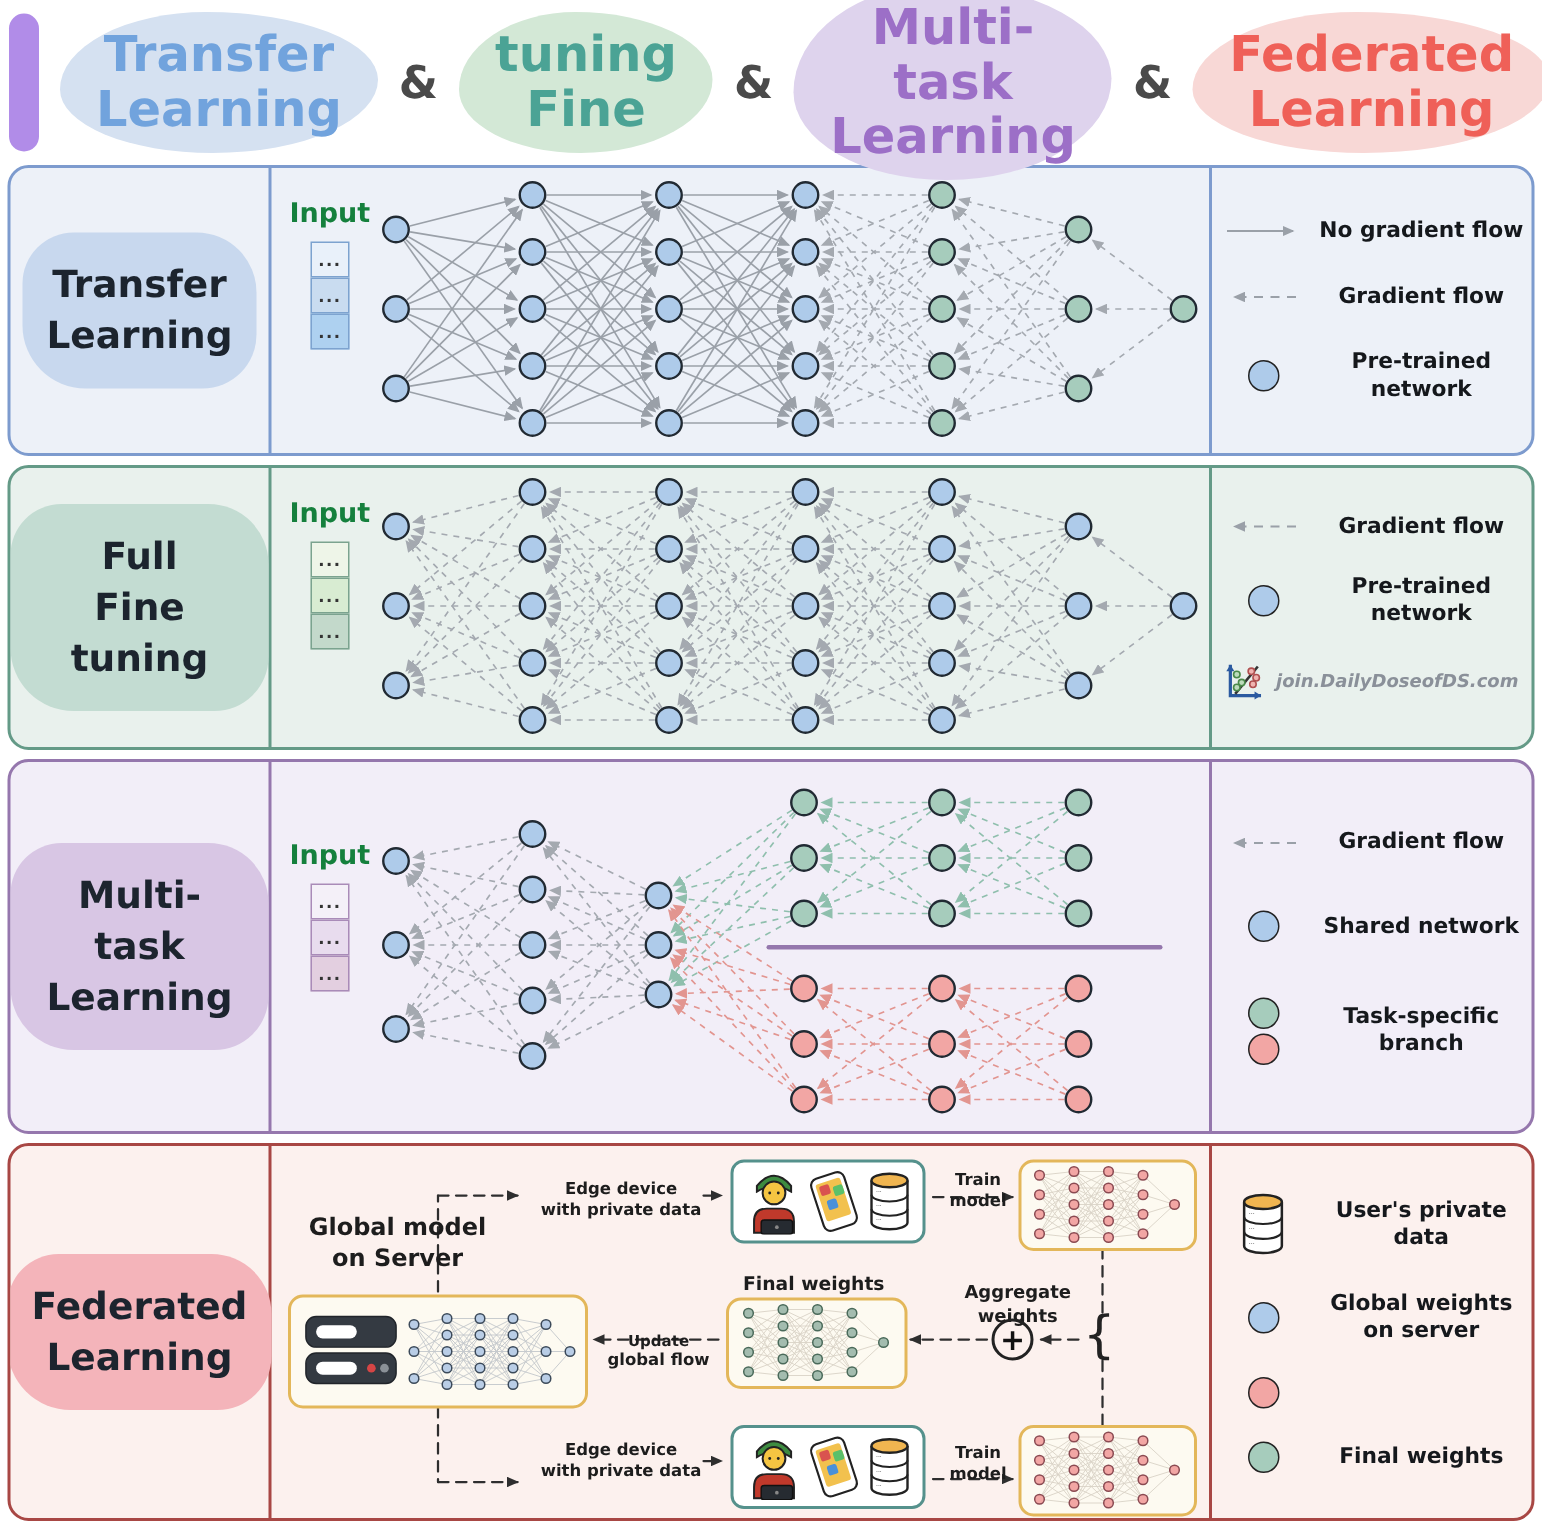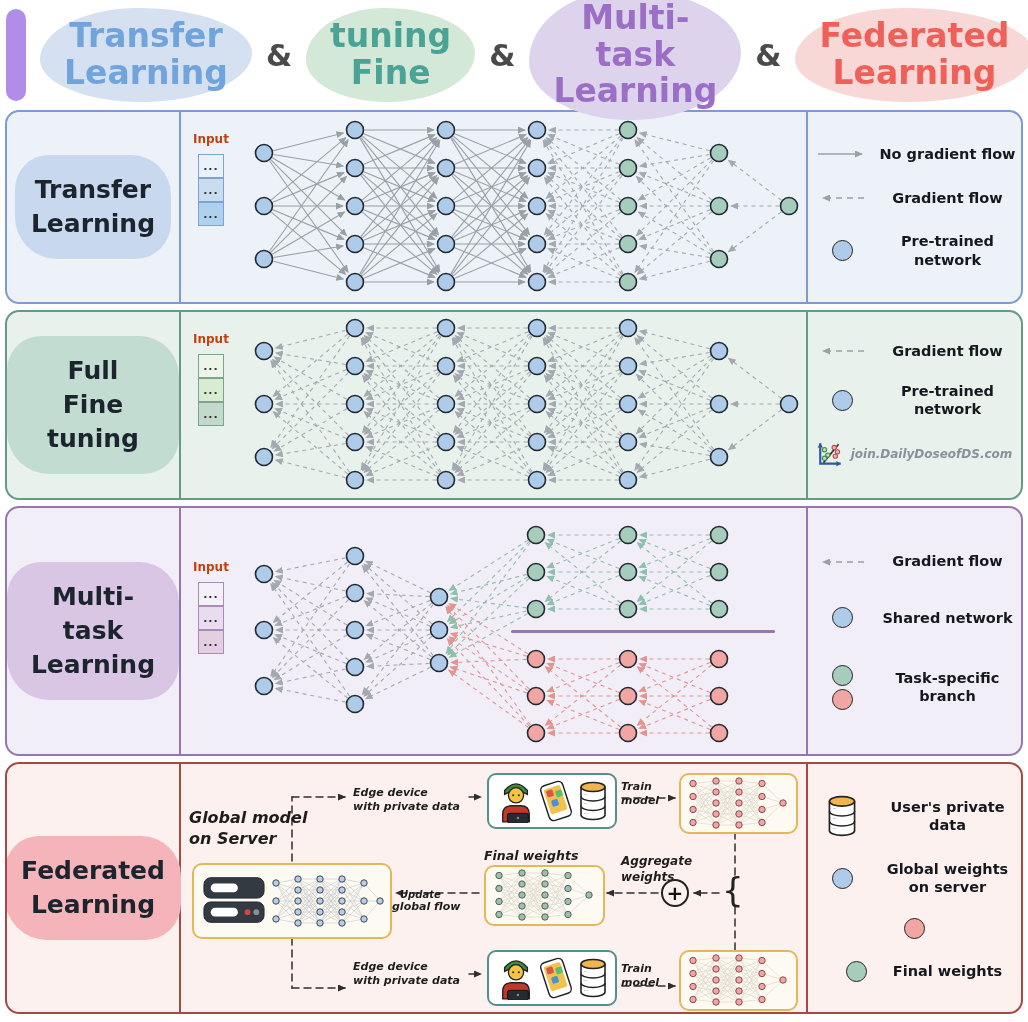--- a/index.html
+++ b/index.html
@@ -19,26 +19,26 @@
   .cell-center{flex:1 1 auto;position:relative;}
   .cell-legend{width:215px;flex:none;border-left:2px solid;display:flex;flex-direction:column;
     justify-content:space-evenly;padding:8px 4px;box-sizing:border-box;}
   .legend-row{display:flex;align-items:center;gap:6px;}
   .legend-swatch{width:60px;flex:none;display:flex;flex-direction:column;align-items:center;justify-content:center;gap:3px;}
   .legend-text{flex:1;font-size:14.5px;font-weight:600;color:#15181c;text-align:center;line-height:1.25;}
   .lg-circle{width:21px;height:21px;border-radius:50%;border:1.6px solid #222;box-sizing:border-box;}
   .net-svg{position:absolute;left:0;top:0;}
   
   .input-col{position:absolute;left:12px;display:flex;flex-direction:column;align-items:center;}
-  .input-title{font-size:12px;font-weight:700;color:#c2410c;margin-bottom:8px;}
+  .input-title{font-size:18px;font-weight:700;color:#15803d;margin-bottom:8px;}
   .input-cell{width:26px;height:24px;border:1.5px solid;display:flex;align-items:center;justify-content:center;
     font-size:11px;font-weight:700;color:#333;letter-spacing:1px;box-sizing:border-box;}
   
   .fed-abs{position:absolute;}
-  .fed-text{font-weight:700;color:#1d1d1d;line-height:1.3;font-style:italic;}
+  .fed-text{font-weight:700;color:#1d1d1d;text-align:center;line-height:1.3;}
   .fed-box{position:absolute;border:2px solid;border-radius:10px;background:#fdfaf1;}
   .edge-box{position:absolute;border:2px solid;border-radius:9px;background:#ffffff;
     display:flex;align-items:center;justify-content:space-evenly;padding:3px 4px;box-sizing:border-box;}
   .plus-circle{position:absolute;width:28px;height:28px;border:2px solid #222;border-radius:50%;
     display:flex;align-items:center;justify-content:center;font-size:20px;font-weight:700;color:#111;box-sizing:border-box;}
   #watermark{display:flex;align-items:center;justify-content:center;gap:6px;}
   #watermark span.wm-text{font-size:12px;font-weight:700;color:#8a9099;font-style:italic;}
 </style>
 </head>
 <body>
@@ -1135,21 +1135,21 @@
             <circle cx="56" cy="37" r="3.2" fill="#f2a6a4" stroke="#8a4a52" stroke-width="1"></circle>
             <circle cx="56" cy="48" r="3.2" fill="#f2a6a4" stroke="#8a4a52" stroke-width="1"></circle>
             <circle cx="79" cy="6.5" r="3.2" fill="#f2a6a4" stroke="#8a4a52" stroke-width="1"></circle>
             <circle cx="79" cy="19.5" r="3.2" fill="#f2a6a4" stroke="#8a4a52" stroke-width="1"></circle>
             <circle cx="79" cy="32.5" r="3.2" fill="#f2a6a4" stroke="#8a4a52" stroke-width="1"></circle>
             <circle cx="79" cy="45.5" r="3.2" fill="#f2a6a4" stroke="#8a4a52" stroke-width="1"></circle>
             <circle cx="100" cy="26" r="3.2" fill="#f2a6a4" stroke="#8a4a52" stroke-width="1"></circle>
           </svg>
       </div>
     </div>
-    <div class="cell-legend" id="legend3" style="border-left-color: rgb(168, 71, 68); align-items: center;">
+    <div class="cell-legend" id="legend3" style="border-left-color: rgb(168, 71, 68);">
         <div class="legend-row">
           <div class="legend-swatch">
             <svg width="32" height="44" viewBox="0 0 30 42">
               <path d="M3,7 V35 a12,4.5 0 0 0 24,0 V7" fill="#ffffff" stroke="#222" stroke-width="1.6"></path>
               <path d="M3,16.5 a12,4.5 0 0 0 24,0" fill="none" stroke="#222" stroke-width="1.4"></path>
               <path d="M3,26 a12,4.5 0 0 0 24,0" fill="none" stroke="#222" stroke-width="1.4"></path>
               <ellipse cx="15" cy="7" rx="12" ry="4.5" fill="#f0b550" stroke="#222" stroke-width="1.6"></ellipse>
               <text x="6" y="14.5" font-size="4" fill="#333">...</text>
               <text x="6" y="24" font-size="4" fill="#333">...</text>
               <text x="6" y="33.5" font-size="4" fill="#333">...</text>

